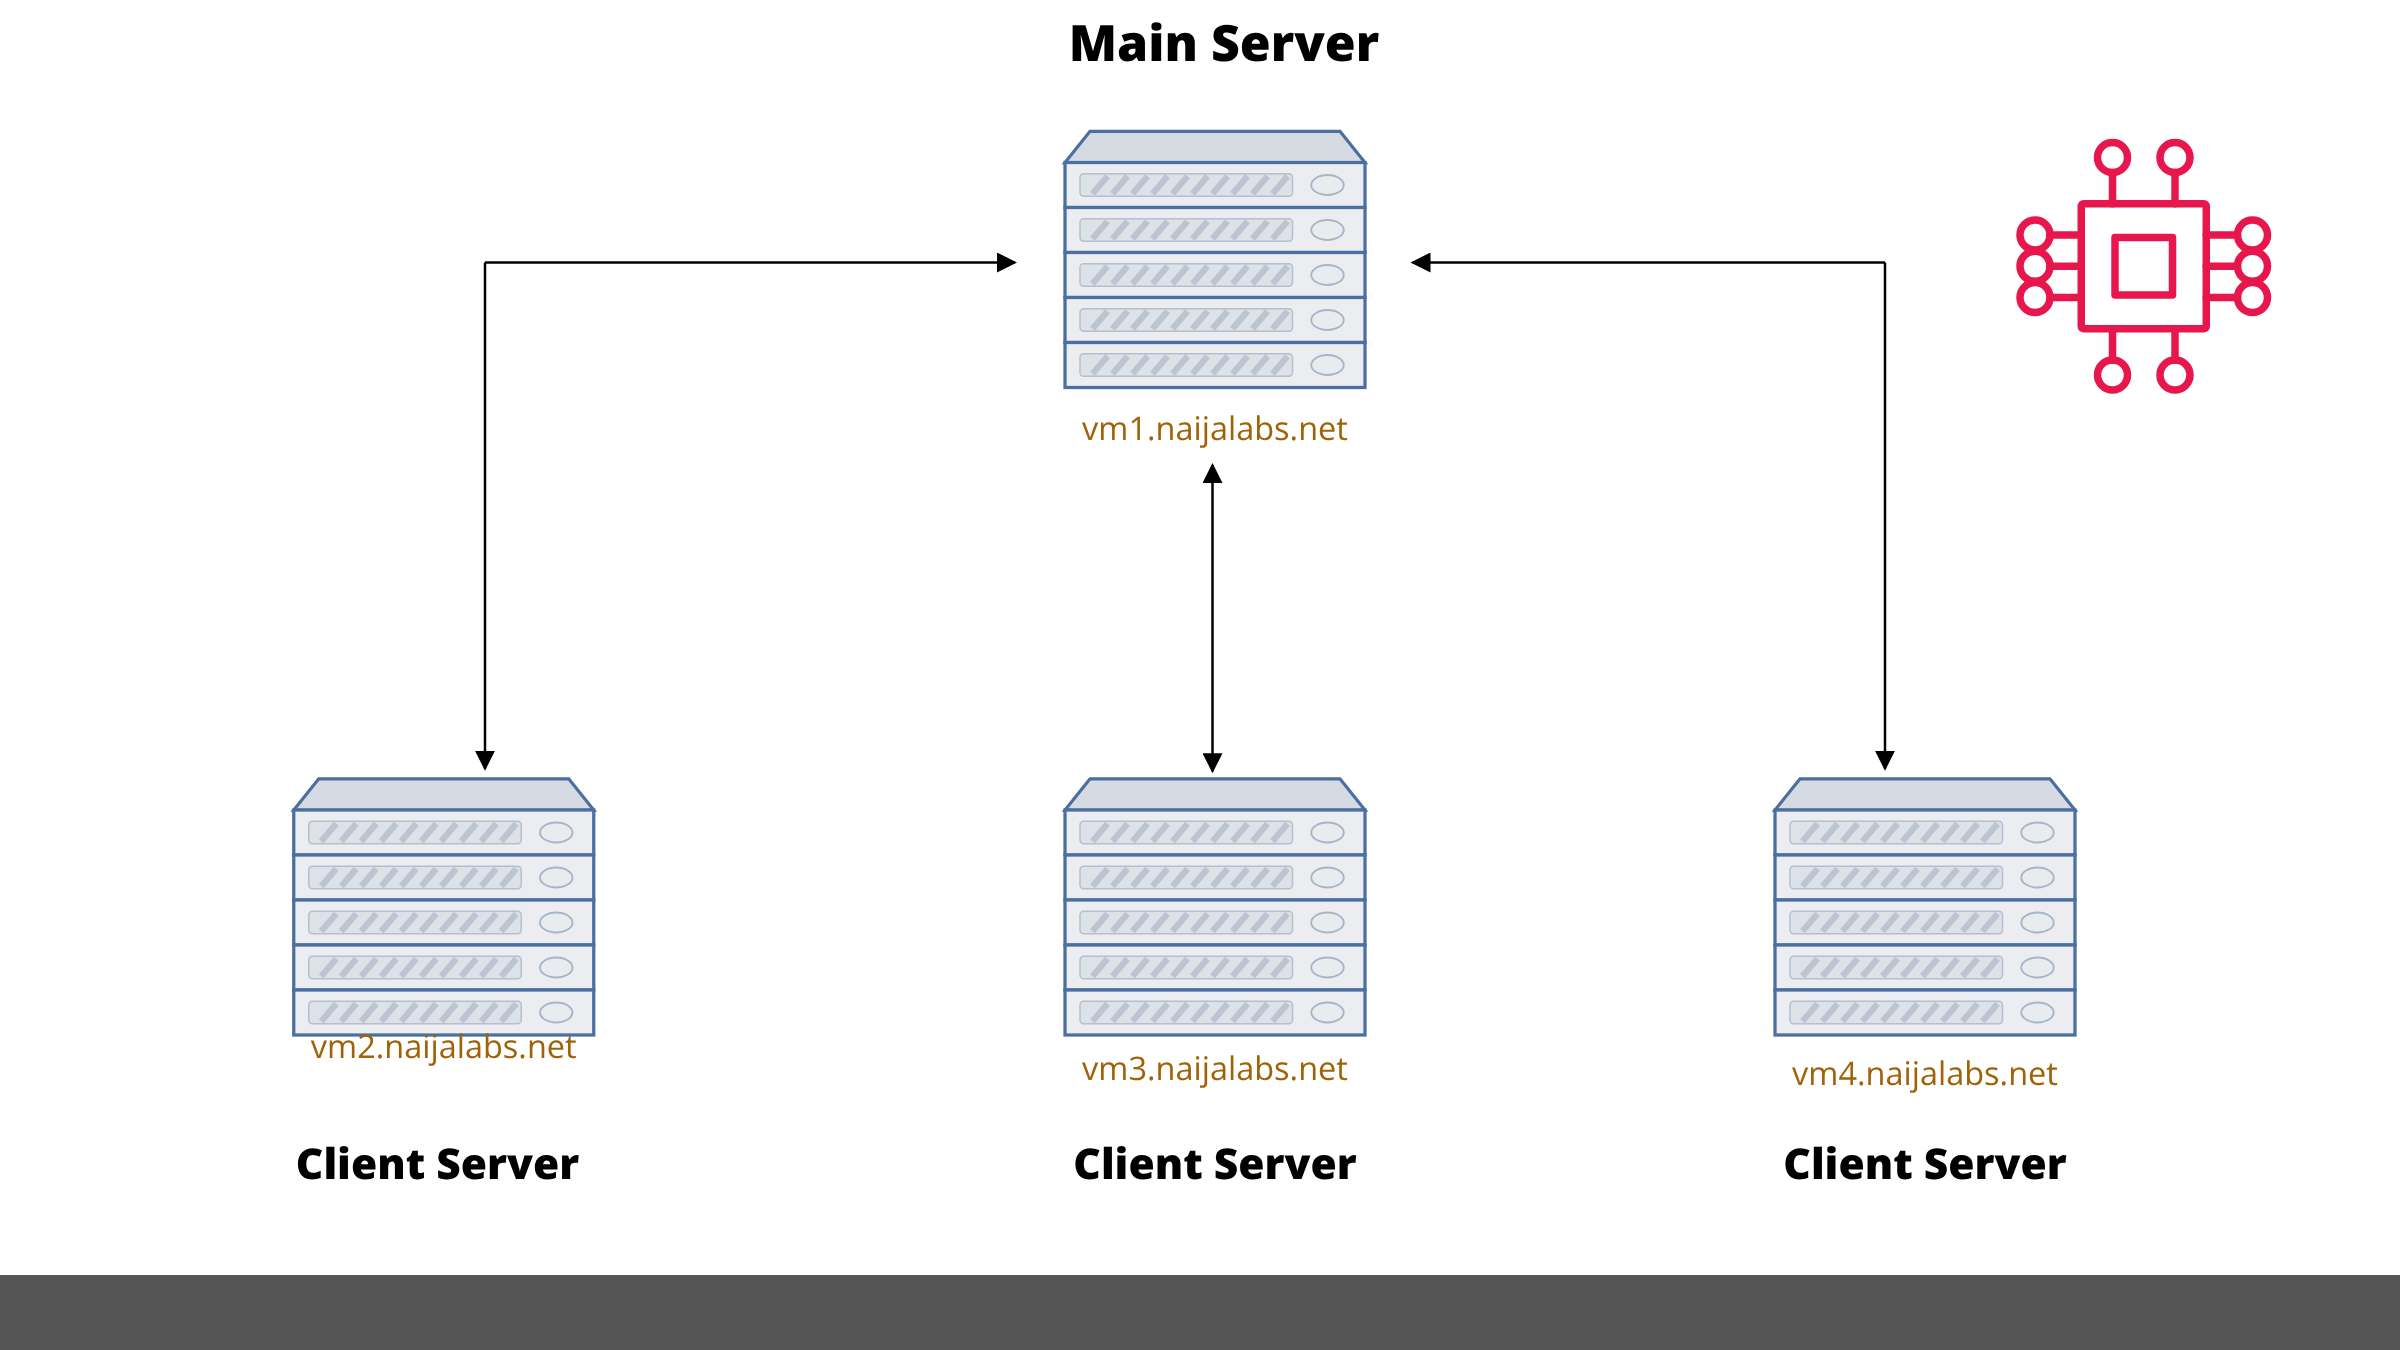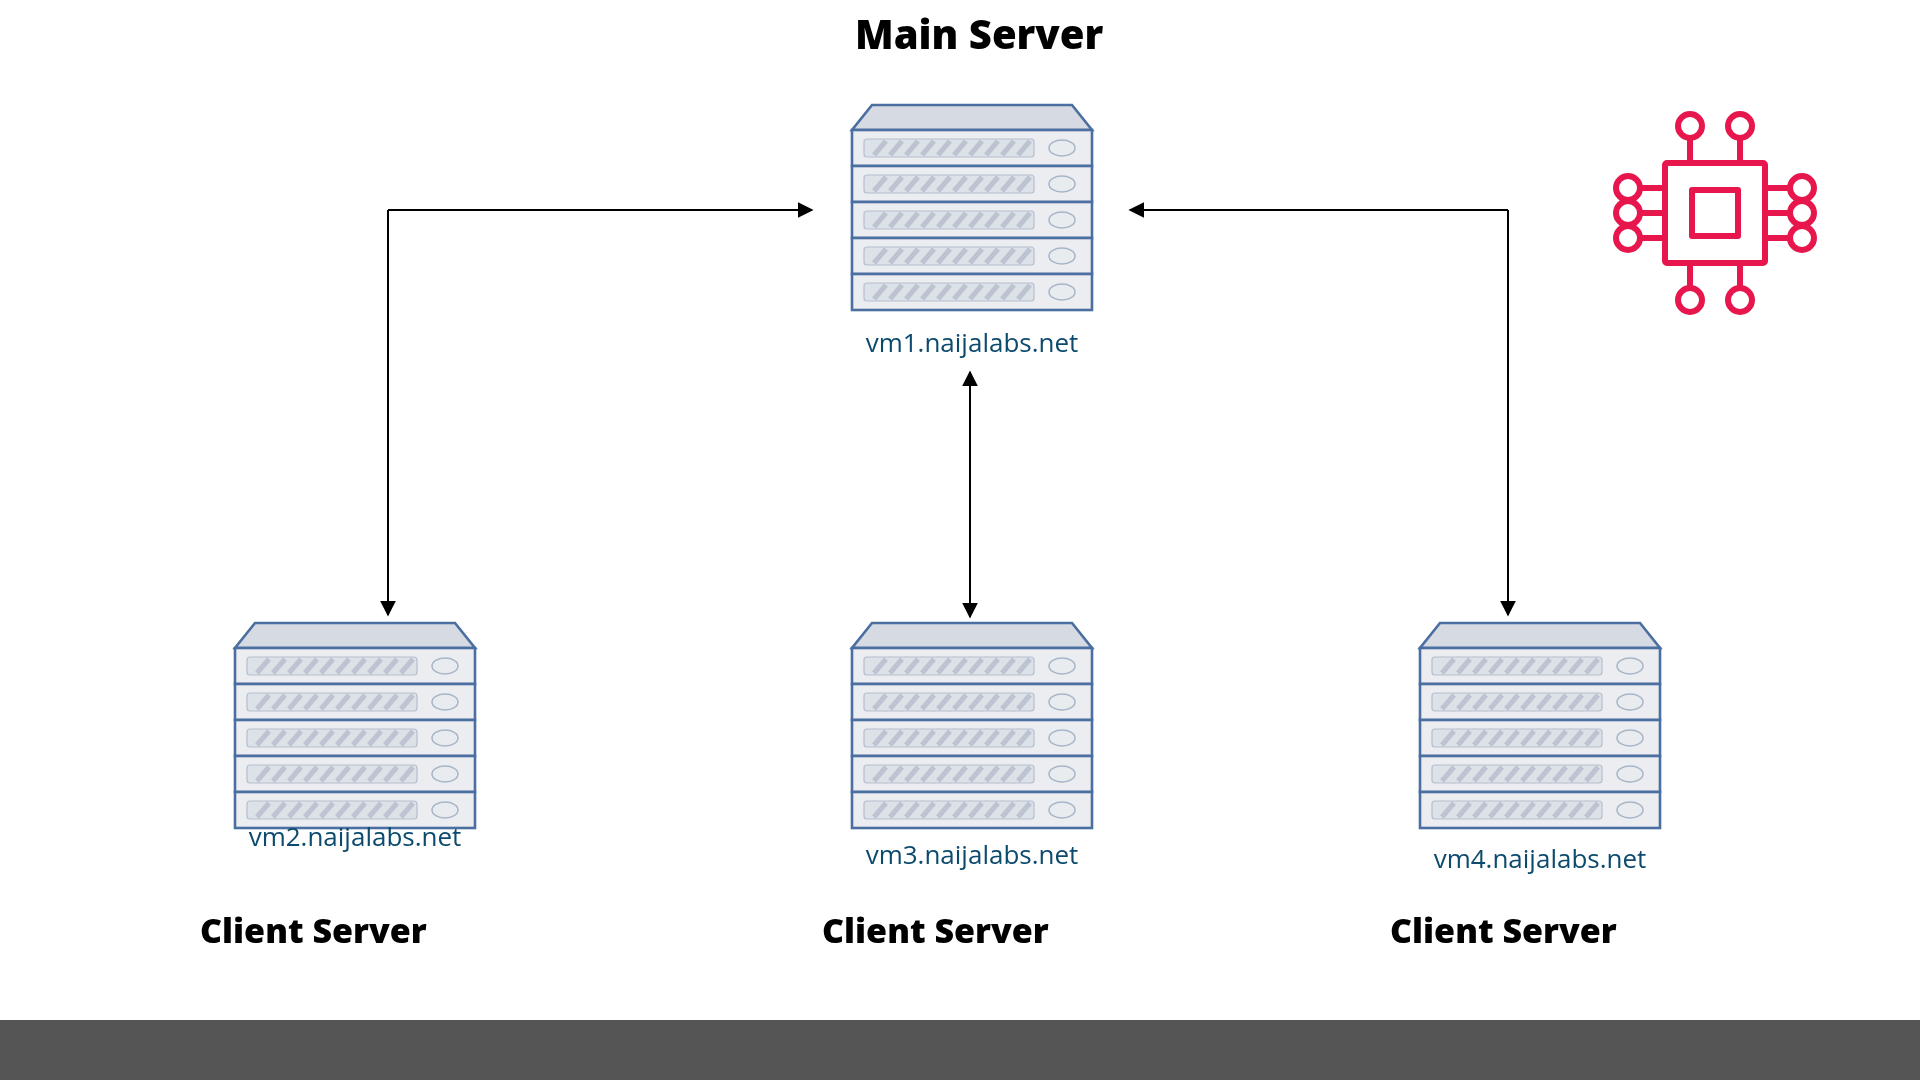--- a/index.html
+++ b/index.html
@@ -19,29 +19,30 @@
   }
   .title-top {
     position: absolute;
     font-weight: 800;
     font-size: 40px;
     color: #000;
   }
   .hostname {
     position: absolute;
     font-size: 26px;
-    color: #0c4a6e;
+    color: #a16207;
     text-align: center;
     width: 300px;
   }
   .role-label {
     position: absolute;
     font-weight: 800;
     font-size: 34px;
     color: #000;
+    text-align: center;
     width: 300px;
   }
   .footer {
     position: absolute;
     left: 0;
     right: 0;
     bottom: 0;
     height: 60px;
     background: #555555;
   }

